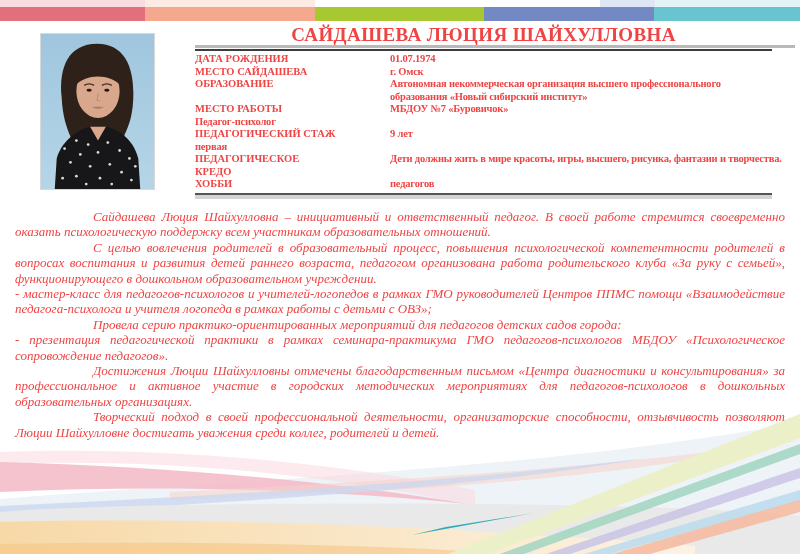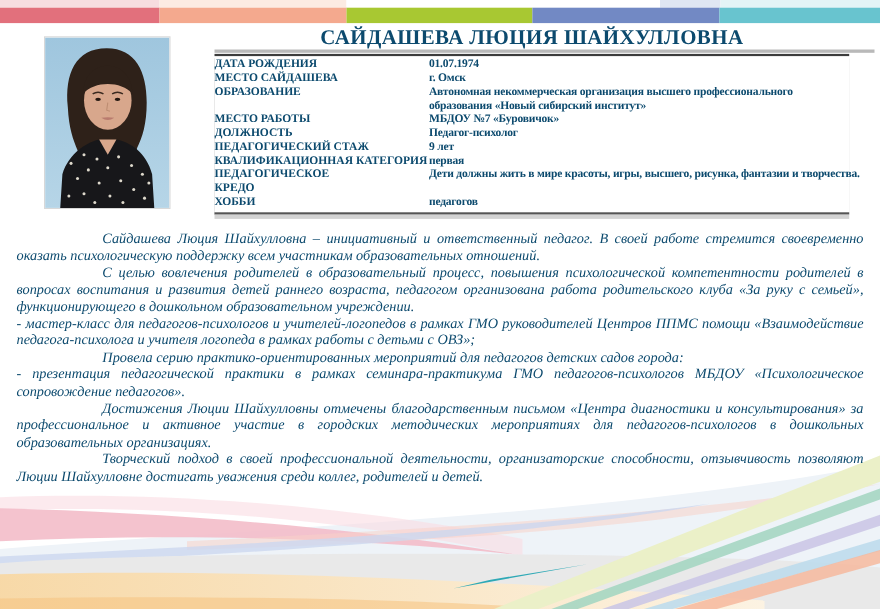--- a/index.html
+++ b/index.html
@@ -1,18 +1,18 @@
 <!DOCTYPE html>
 <html><head>
 <meta charset="utf-8">
 <style>
   html,body{margin:0;padding:0;}
   .page{
     position:relative;width:800px;height:554px;background:#ffffff;
-    overflow:hidden;font-family:"Liberation Serif",serif;color:#0c4a6e;
+    overflow:hidden;font-family:"Liberation Serif",serif;color:#ef4444;
   }
   
   .top-strip{position:absolute;top:0;left:0;width:800px;height:7px;display:flex;}
   .color-band{position:absolute;top:7px;left:0;width:800px;height:14px;display:flex;}
   .top-strip div,.color-band div{height:100%;}
   
   .title{
     position:absolute;top:24px;left:195px;width:577px;margin:0;
     text-align:center;font-size:19px;font-weight:bold;letter-spacing:.4px;
   }
@@ -145,29 +145,27 @@
       </div>
       <div class="trow">
         <span class="tlabel"></span>
         <span class="tvalue">образования «Новый сибирский институт»</span>
       </div>
       <div class="trow">
         <span class="tlabel">МЕСТО РАБОТЫ</span>
         <span class="tvalue">МБДОУ №7 «Буровичок»</span>
       </div>
       <div class="trow">
-        <span class="tlabel">ДОЛЖНОСТЬ</span>
         <span class="tvalue">Педагог-психолог</span>
       </div>
       <div class="trow">
         <span class="tlabel">ПЕДАГОГИЧЕСКИЙ СТАЖ</span>
         <span class="tvalue">9 лет</span>
       </div>
       <div class="trow">
-        <span class="tlabel">КВАЛИФИКАЦИОННАЯ КАТЕГОРИЯ</span>
         <span class="tvalue">первая</span>
       </div>
       <div class="trow">
         <span class="tlabel">ПЕДАГОГИЧЕСКОЕ</span>
         <span class="tvalue">Дети должны жить в мире красоты, игры, высшего, рисунка, фантазии и творчества.</span>
       </div>
       <div class="trow">
         <span class="tlabel">КРЕДО</span>
         <span class="tvalue"></span>
       </div>

